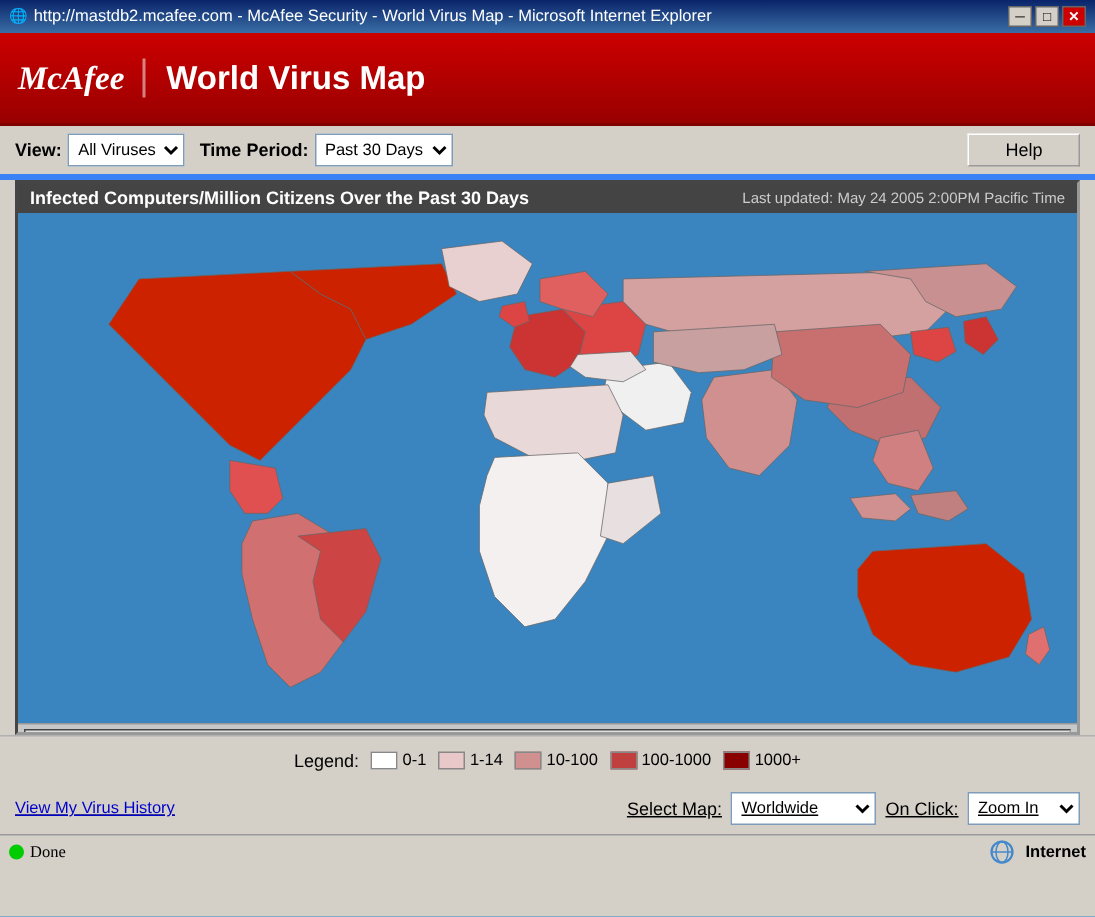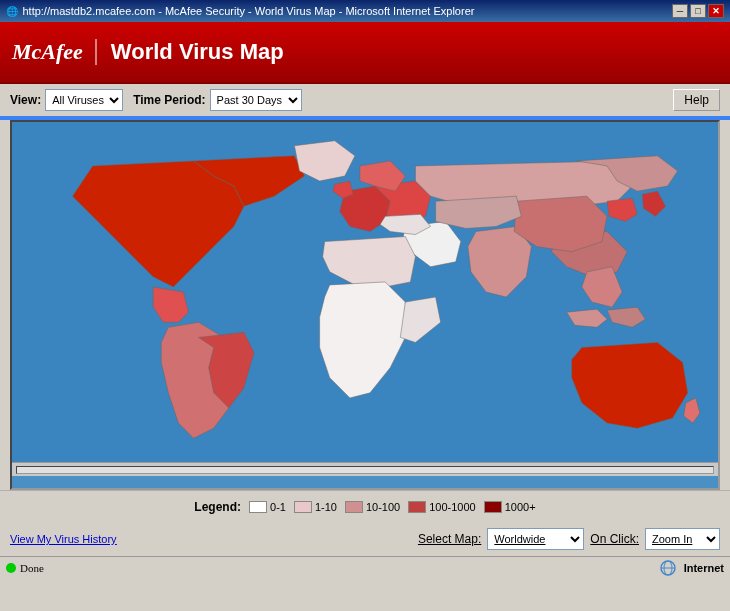--- a/index.html
+++ b/index.html
@@ -99,21 +99,21 @@
       border: 1px solid #7f9db9;
       padding: 1px 2px;
       height: 22px;
     }
     .help-btn {
       margin-left: auto;
       background: #d4d0c8;
       border: 1px solid #999;
       border-top-color: #fff;
       border-left-color: #fff;
-      padding: 2px 10px;
+      padding: 2px 24px;
       font-size: 12px;
       cursor: pointer;
       height: 22px;
     }
 
     
     .map-container {
       margin: 0 10px;
       border: 2px inset #999;
       background: #4a90c4;
@@ -155,21 +155,21 @@
       background: #d4d0c8;
       padding: 6px 10px;
       display: flex;
       align-items: center;
       justify-content: center;
       gap: 8px;
       height: 32px;
       border-top: 1px solid #b0b0b0;
     }
     .legend-label {
-      font-weight: bold;
+      font-weight: normal;
       font-size: 12px;
     }
     .legend-item {
       display: flex;
       align-items: center;
       gap: 3px;
       font-size: 11px;
     }
     .legend-box {
       width: 18px;
@@ -275,20 +275,24 @@
   <div class="control-group">
     <span class="control-label">Time Period:</span>
     <select>
       <option>Past 30 Days</option>
     </select>
   </div>
   <button class="help-btn">Help</button>
 </div>
 
 <div class="map-container">
+  <div class="map-header">
+    <span>Infected Computers/Million Citizens Over the Past 30 Days</span>
+    <span class="map-header-right">Last updated: May 24 2005 2:00PM Pacific Time</span>
+  </div>
   <div class="map-area">
     
     <svg class="world-map-svg" viewBox="0 0 700 330" xmlns="http://www.w3.org/2000/svg">
 
       <rect width="700" height="330" fill="#3a85c0"></rect>
 
       <path d="M 80,40 L 180,35 L 200,50 L 220,60 L 230,80 L 220,100 L 200,120 L 180,140 L 160,160 L 140,150 L 120,130 L 100,110 L 80,90 L 60,70 Z" fill="#cc2200" stroke="#666" stroke-width="0.5"></path>
 
       <path d="M 180,35 L 280,30 L 290,50 L 260,70 L 230,80 L 220,60 L 200,50 Z" fill="#cc2200" stroke="#666" stroke-width="0.5"></path>
 
@@ -350,21 +354,21 @@
 </div>
 
 <div class="legend-bar">
   <span class="legend-label">Legend:</span>
   <div class="legend-item">
     <div class="legend-box" style="background:#ffffff;"></div>
     <span>0-1</span>
   </div>
   <div class="legend-item">
     <div class="legend-box" style="background:#e8c8c8;"></div>
-    <span>1-10</span>
+    <span>1-14</span>
   </div>
   <div class="legend-item">
     <div class="legend-box" style="background:#d09090;"></div>
     <span>10-100</span>
   </div>
   <div class="legend-item">
     <div class="legend-box" style="background:#c04040;"></div>
     <span>100-1000</span>
   </div>
   <div class="legend-item">

